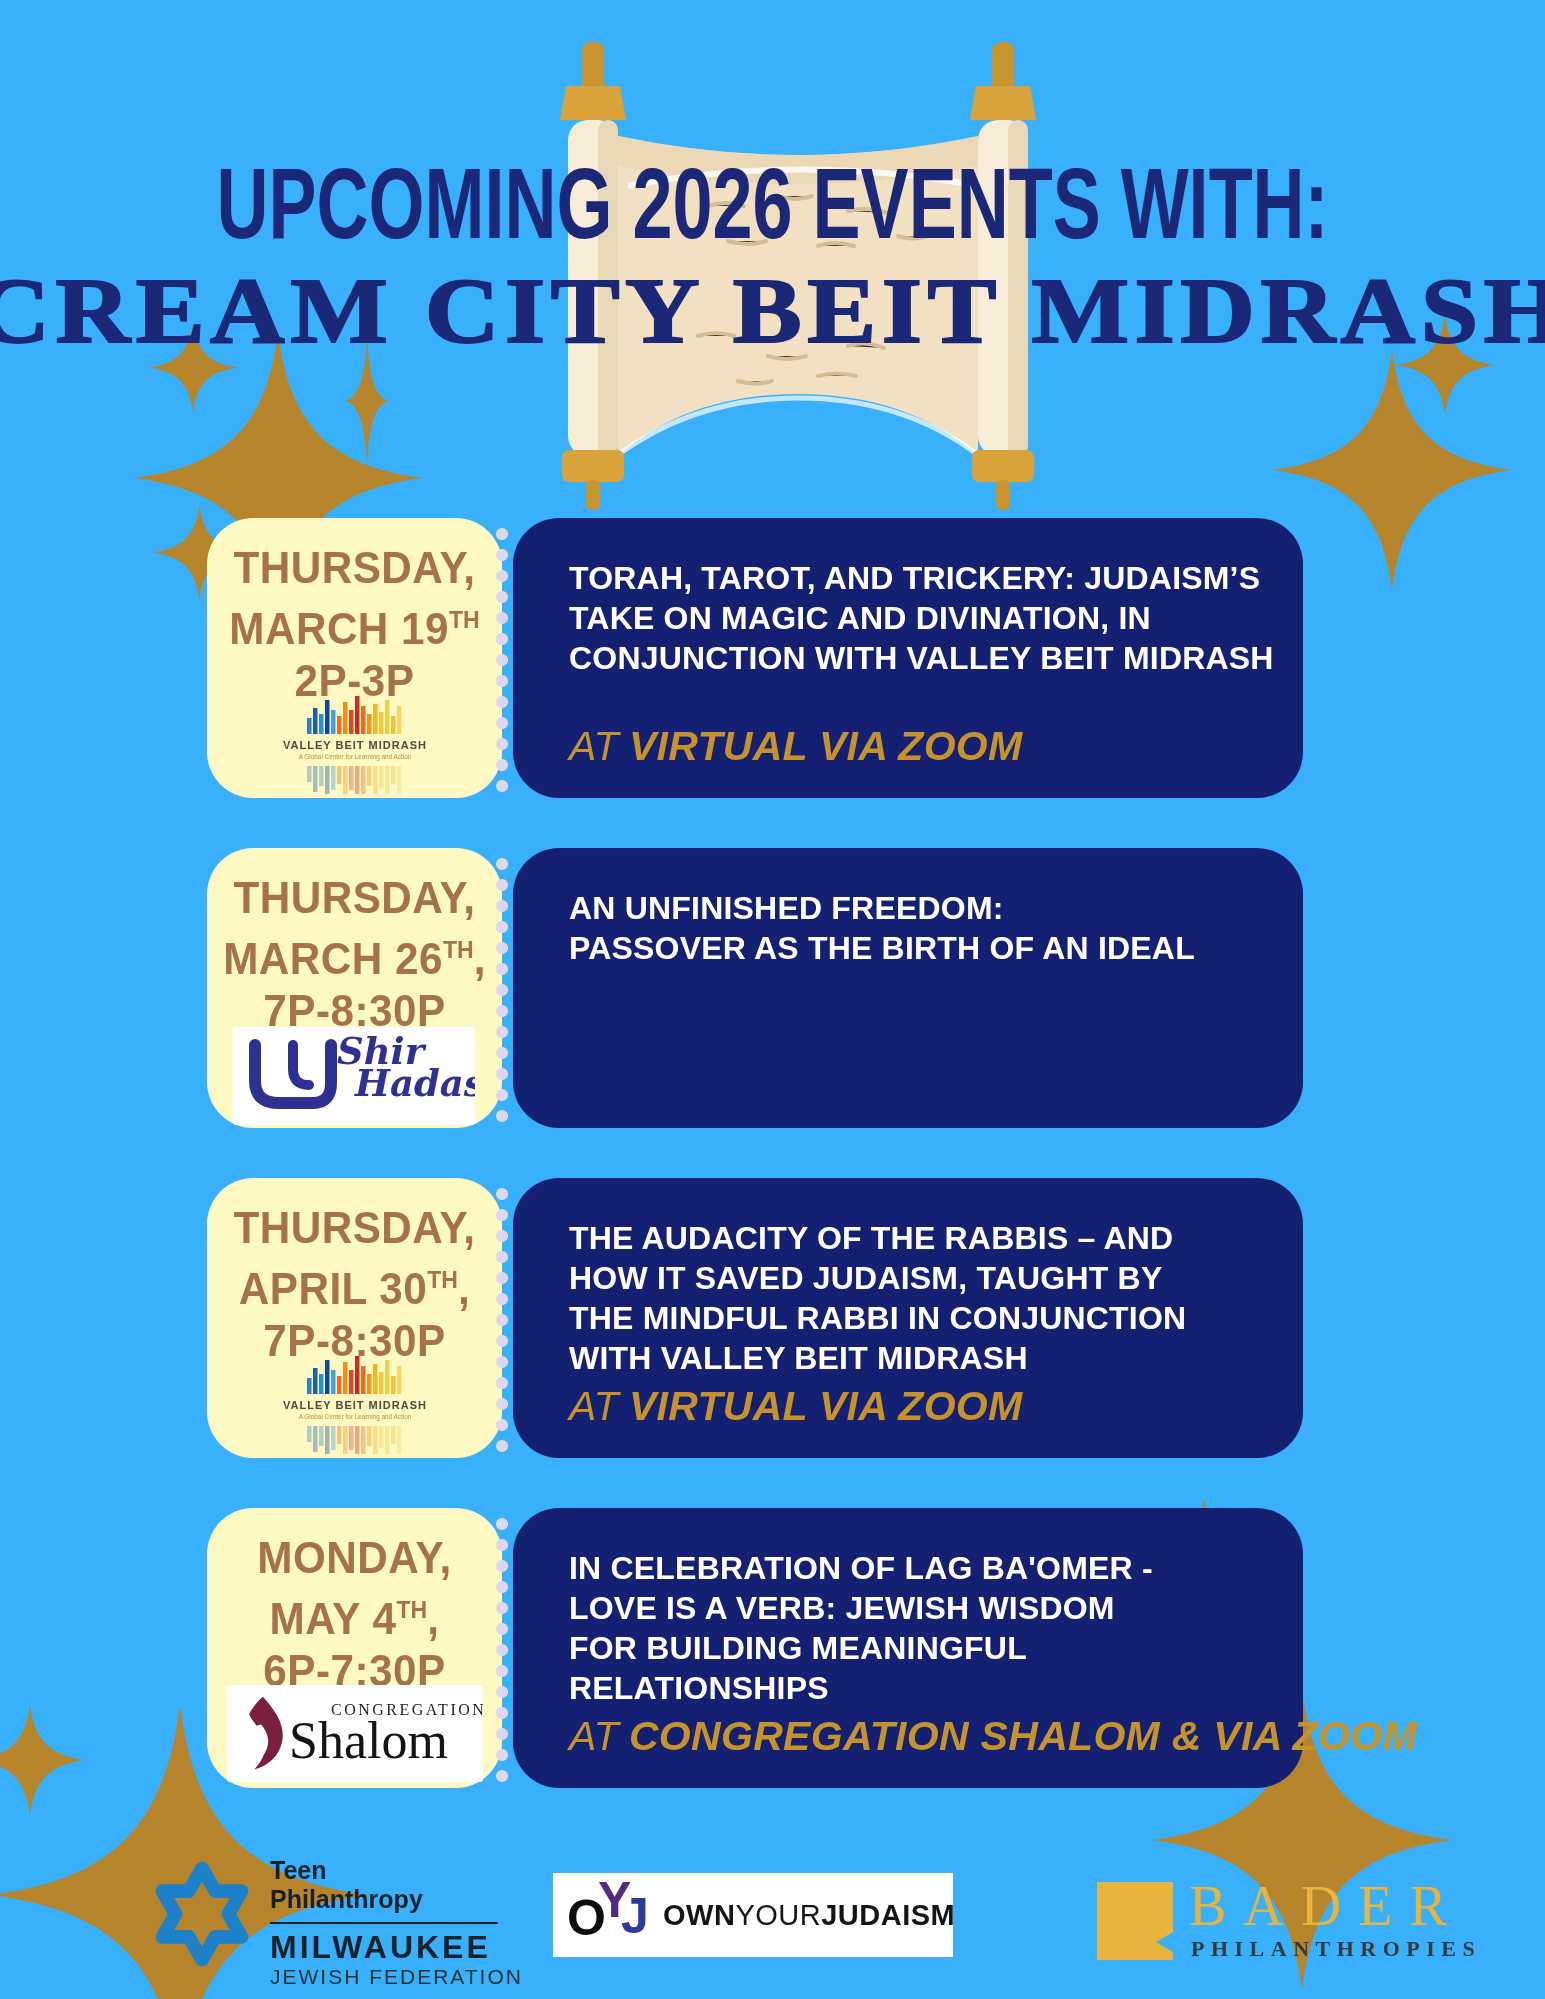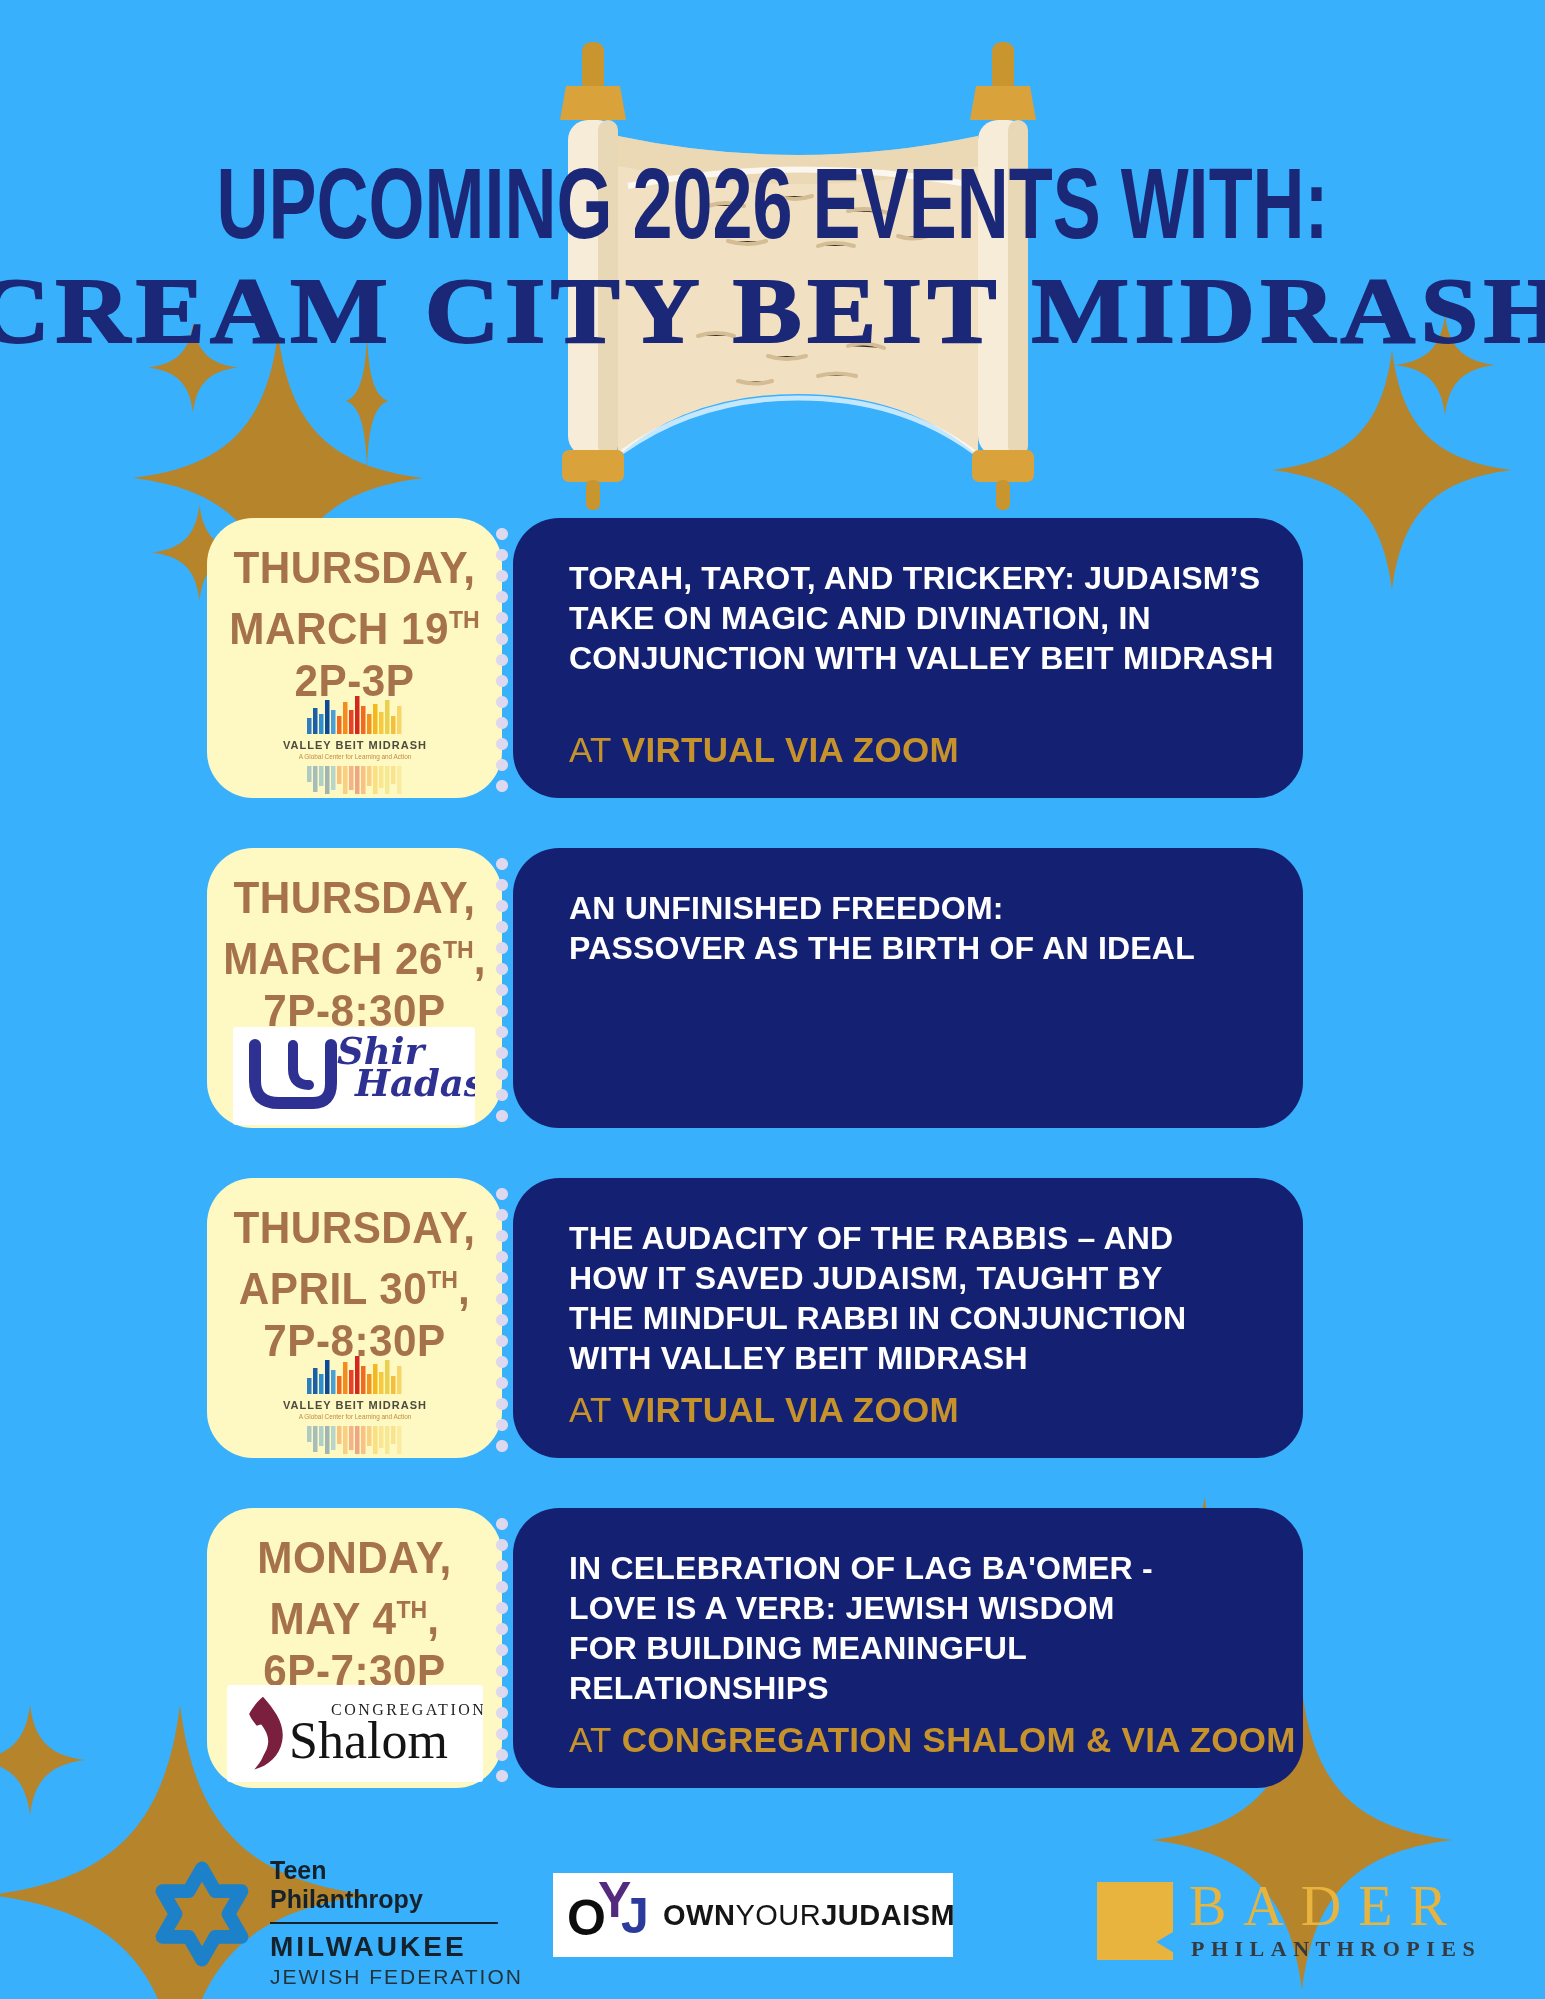--- a/index.html
+++ b/index.html
@@ -35,22 +35,22 @@
     background-image:radial-gradient(circle at 7px 10px, #ded8ee 5.5px, rgba(222,216,238,0) 6.5px);
     background-size:14px 21px;background-repeat:repeat-y;
   }
   .date-text{padding-top:24px;text-align:center;color:#a5724c;font-weight:bold;
     font-size:44px;line-height:52px;letter-spacing:0.5px;transform:scaleX(0.96);}
   .date-text sup{font-size:24px;vertical-align:16px;letter-spacing:0;}
   .event-title{
     position:absolute;left:56px;top:40px;width:716px;color:#ffffff;
     font-size:32px;line-height:40px;font-weight:bold;white-space:pre-line;letter-spacing:0.2px;
   }
-  .event-loc{position:absolute;left:56px;bottom:28px;font-size:35px;font-weight:bold;
-    color:#c5922c;letter-spacing:0.3px;white-space:nowrap;}
+  .event-loc{position:absolute;left:56px;bottom:28px;font-size:41px;font-weight:bold;
+    color:#c5922c;letter-spacing:0.3px;white-space:nowrap;font-style:italic;}
   .event-loc .at{font-weight:400;margin-right:10px;}
   
   .vbm-logo{position:absolute;left:50%;transform:translateX(-50%);bottom:4px;width:170px;height:100px;}
   .white-logo-box{position:absolute;background:#ffffff;border-radius:3px;overflow:hidden;}
   .shir-box{left:26px;top:179px;width:242px;height:98px;}
   .shir-glyph{position:absolute;left:8px;top:10px;width:100px;height:80px;}
   .shir-text{position:absolute;left:104px;top:4px;color:#2e3192;
     font-family:"DejaVu Serif", serif;font-style:italic;font-weight:bold;line-height:40px;}
   .shir-w1{font-size:37px;}
   .shir-w2{font-size:37px;margin-left:18px;margin-top:-8px;}
@@ -60,21 +60,21 @@
     font-size:16px;letter-spacing:2.5px;color:#1f1f1f;}
   .shalom-word{position:absolute;left:62px;top:26px;font-family:"Liberation Serif", serif;
     font-size:52px;color:#141414;}
   
   .footer-item{position:absolute;z-index:10;}
   .teen{left:150px;top:1856px;display:flex;align-items:flex-start;}
   .teen-icon{width:104px;height:108px;margin-top:4px;}
   .teen-text{margin-left:16px;color:#16222b;}
   .teen-l1,.teen-l2{font-size:25px;font-weight:800;line-height:29px;}
   .teen-rule{width:228px;height:2px;background:#16222b;margin:8px 0 7px 0;}
-  .teen-l3{font-size:28px;font-weight:800;letter-spacing:3px;line-height:32px;}
+  .teen-l3{font-size:32px;font-weight:800;letter-spacing:3px;line-height:32px;}
   .teen-l4{font-size:21px;font-weight:400;letter-spacing:2px;color:#22333c;margin-top:2px;}
   .oyj{left:553px;top:1873px;width:400px;height:84px;background:#ffffff;
     display:flex;align-items:center;padding-left:14px;box-sizing:border-box;}
   .oyj-mono{position:relative;width:96px;height:76px;flex:none;}
   .oyj-mono span{position:absolute;font-weight:900;font-size:50px;line-height:50px;}
   .oyj-o{left:0;top:16px;color:#0d0d0d;}
   .oyj-y{left:31px;top:-2px;color:#542a7e;}
   .oyj-j{left:54px;top:14px;color:#2c3a9c;}
   .oyj-text{font-size:29px;color:#151515;letter-spacing:0.5px;white-space:nowrap;}
   .oyj-b{font-weight:800;}

